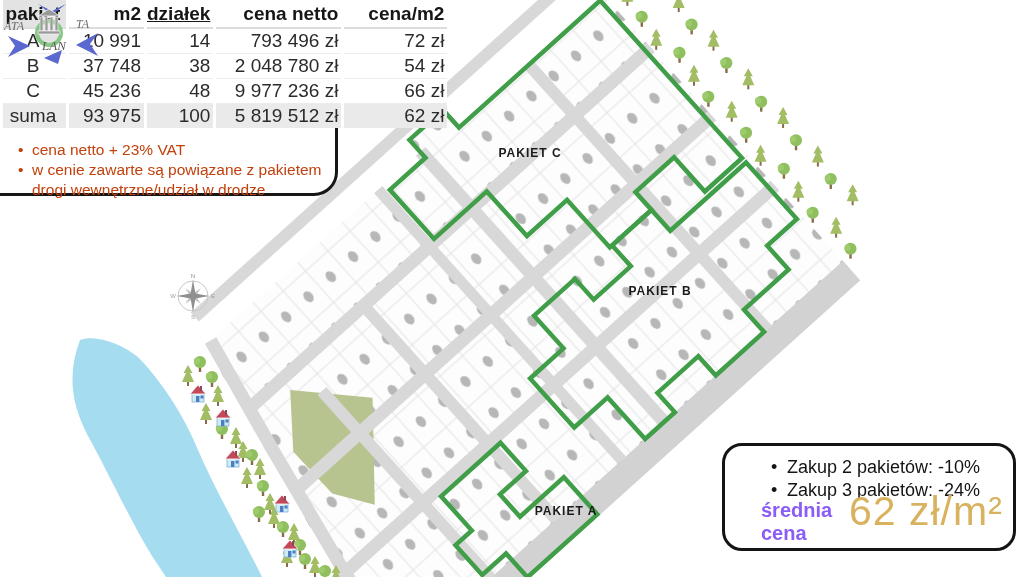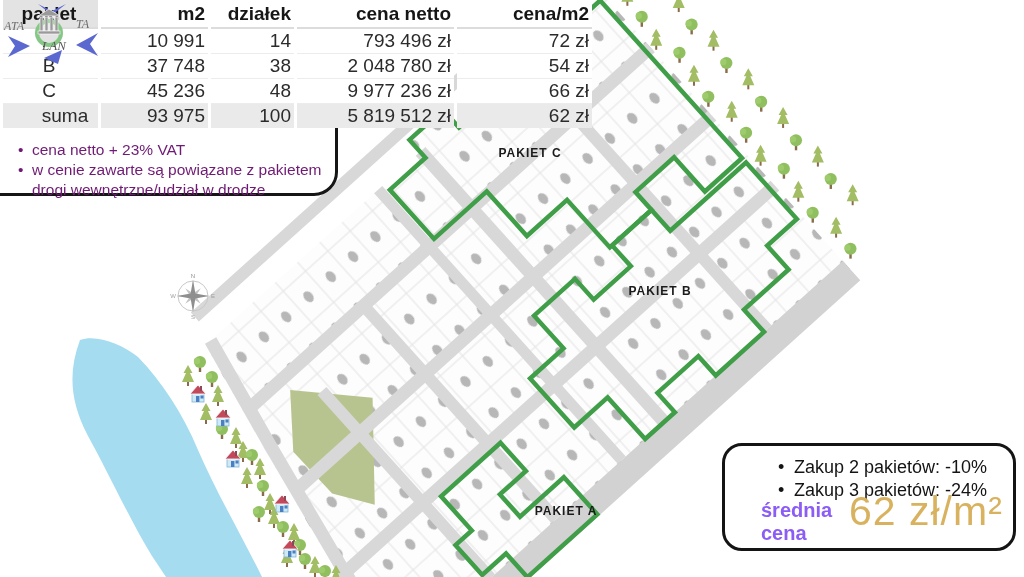--- a/index.html
+++ b/index.html
@@ -28,34 +28,34 @@
     text-align:right;background:#ffffff;font-weight:400;
   }
   #price-table th{font-weight:800;color:#161616;height:27px;border-bottom:2px solid #dcdcdc;}
   #price-table td{border-bottom:1px solid #ececec;}
   #price-table .c-pakiet{text-align:center;width:60px;}
   #price-table .c-m2{width:72px;margin-top:45px;}
   #price-table .c-dzialek{width:48px;}
   #price-table .c-netto{width:122px;margin-top:45px;}
   #price-table .c-cm2{width:100px;}
   #price-table th.c-pakiet{background:#e3e3e3;}
-  #price-table tr.suma td{background:#eaeaea;border-bottom:none;font-weight:400;padding-left:32px;}
+  #price-table tr.suma td{background:#eaeaea;border-bottom:none;font-weight:400;}
   #notes{
     position:absolute;left:10px;top:140px;width:318px;
-    font-size:15.5px;color:#701a75;line-height:1.28;
+    font-size:15.5px;color:#c2410c;line-height:1.28;
   }
   #notes ul{margin:0;padding-left:22px;list-style:none;}
   #notes li{position:relative;}
   #notes li::before{content:"•";position:absolute;left:-14px;}
   
   #logo{position:absolute;left:0;top:0;}
   
   #offer-box{
     position:absolute;left:722px;top:443px;width:294px;height:108px;
-    background:#fff;border:3px solid #141414;border-radius:20px;box-sizing:border-box;padding-left:7px;
+    background:#fff;border:3px solid #141414;border-radius:20px;box-sizing:border-box;
   }
   #offer-bullets{margin:10px 0 0 0;padding-left:62px;list-style:none;
     font-size:18px;font-weight:500;color:#141414;line-height:1.3;}
   #offer-bullets li{position:relative;}
   #offer-bullets li::before{content:"•";position:absolute;left:-16px;}
   #avg-label{
     position:absolute;left:36px;top:53px;font-size:20px;line-height:1.15;font-weight:500;
   }
   #avg-price{
     position:absolute;left:124px;top:42px;font-size:41px;font-weight:500;letter-spacing:1px;
@@ -195,21 +195,21 @@
 <div class="pkg-label" style="left:660px;top:291px;">PAKIET B</div>
 <div class="pkg-label" style="left:526px;top:511px;margin-left:40px;">PAKIET A</div>
 
 <div id="info-box"></div>
 
 <table id="price-table">
   <thead>
       <tr>
         <th class="c-pakiet">pakiet</th>
         <th class="c-m2" style="text-align: right;">m2</th>
-        <th class="c-dzialek" style="text-align: right;">działek</th>
+        <th class="c-dzialek" style="text-align: center; text-decoration: underline;">działek</th>
         <th class="c-netto">cena netto</th>
         <th class="c-cm2">cena/m2</th>
       </tr>
     </thead>
   <tbody>
       <tr>
         <td class="c-pakiet">A</td>
         <td class="c-m2">10 991</td>
         <td class="c-dzialek">14</td>
         <td class="c-netto">793 496 zł</td>

